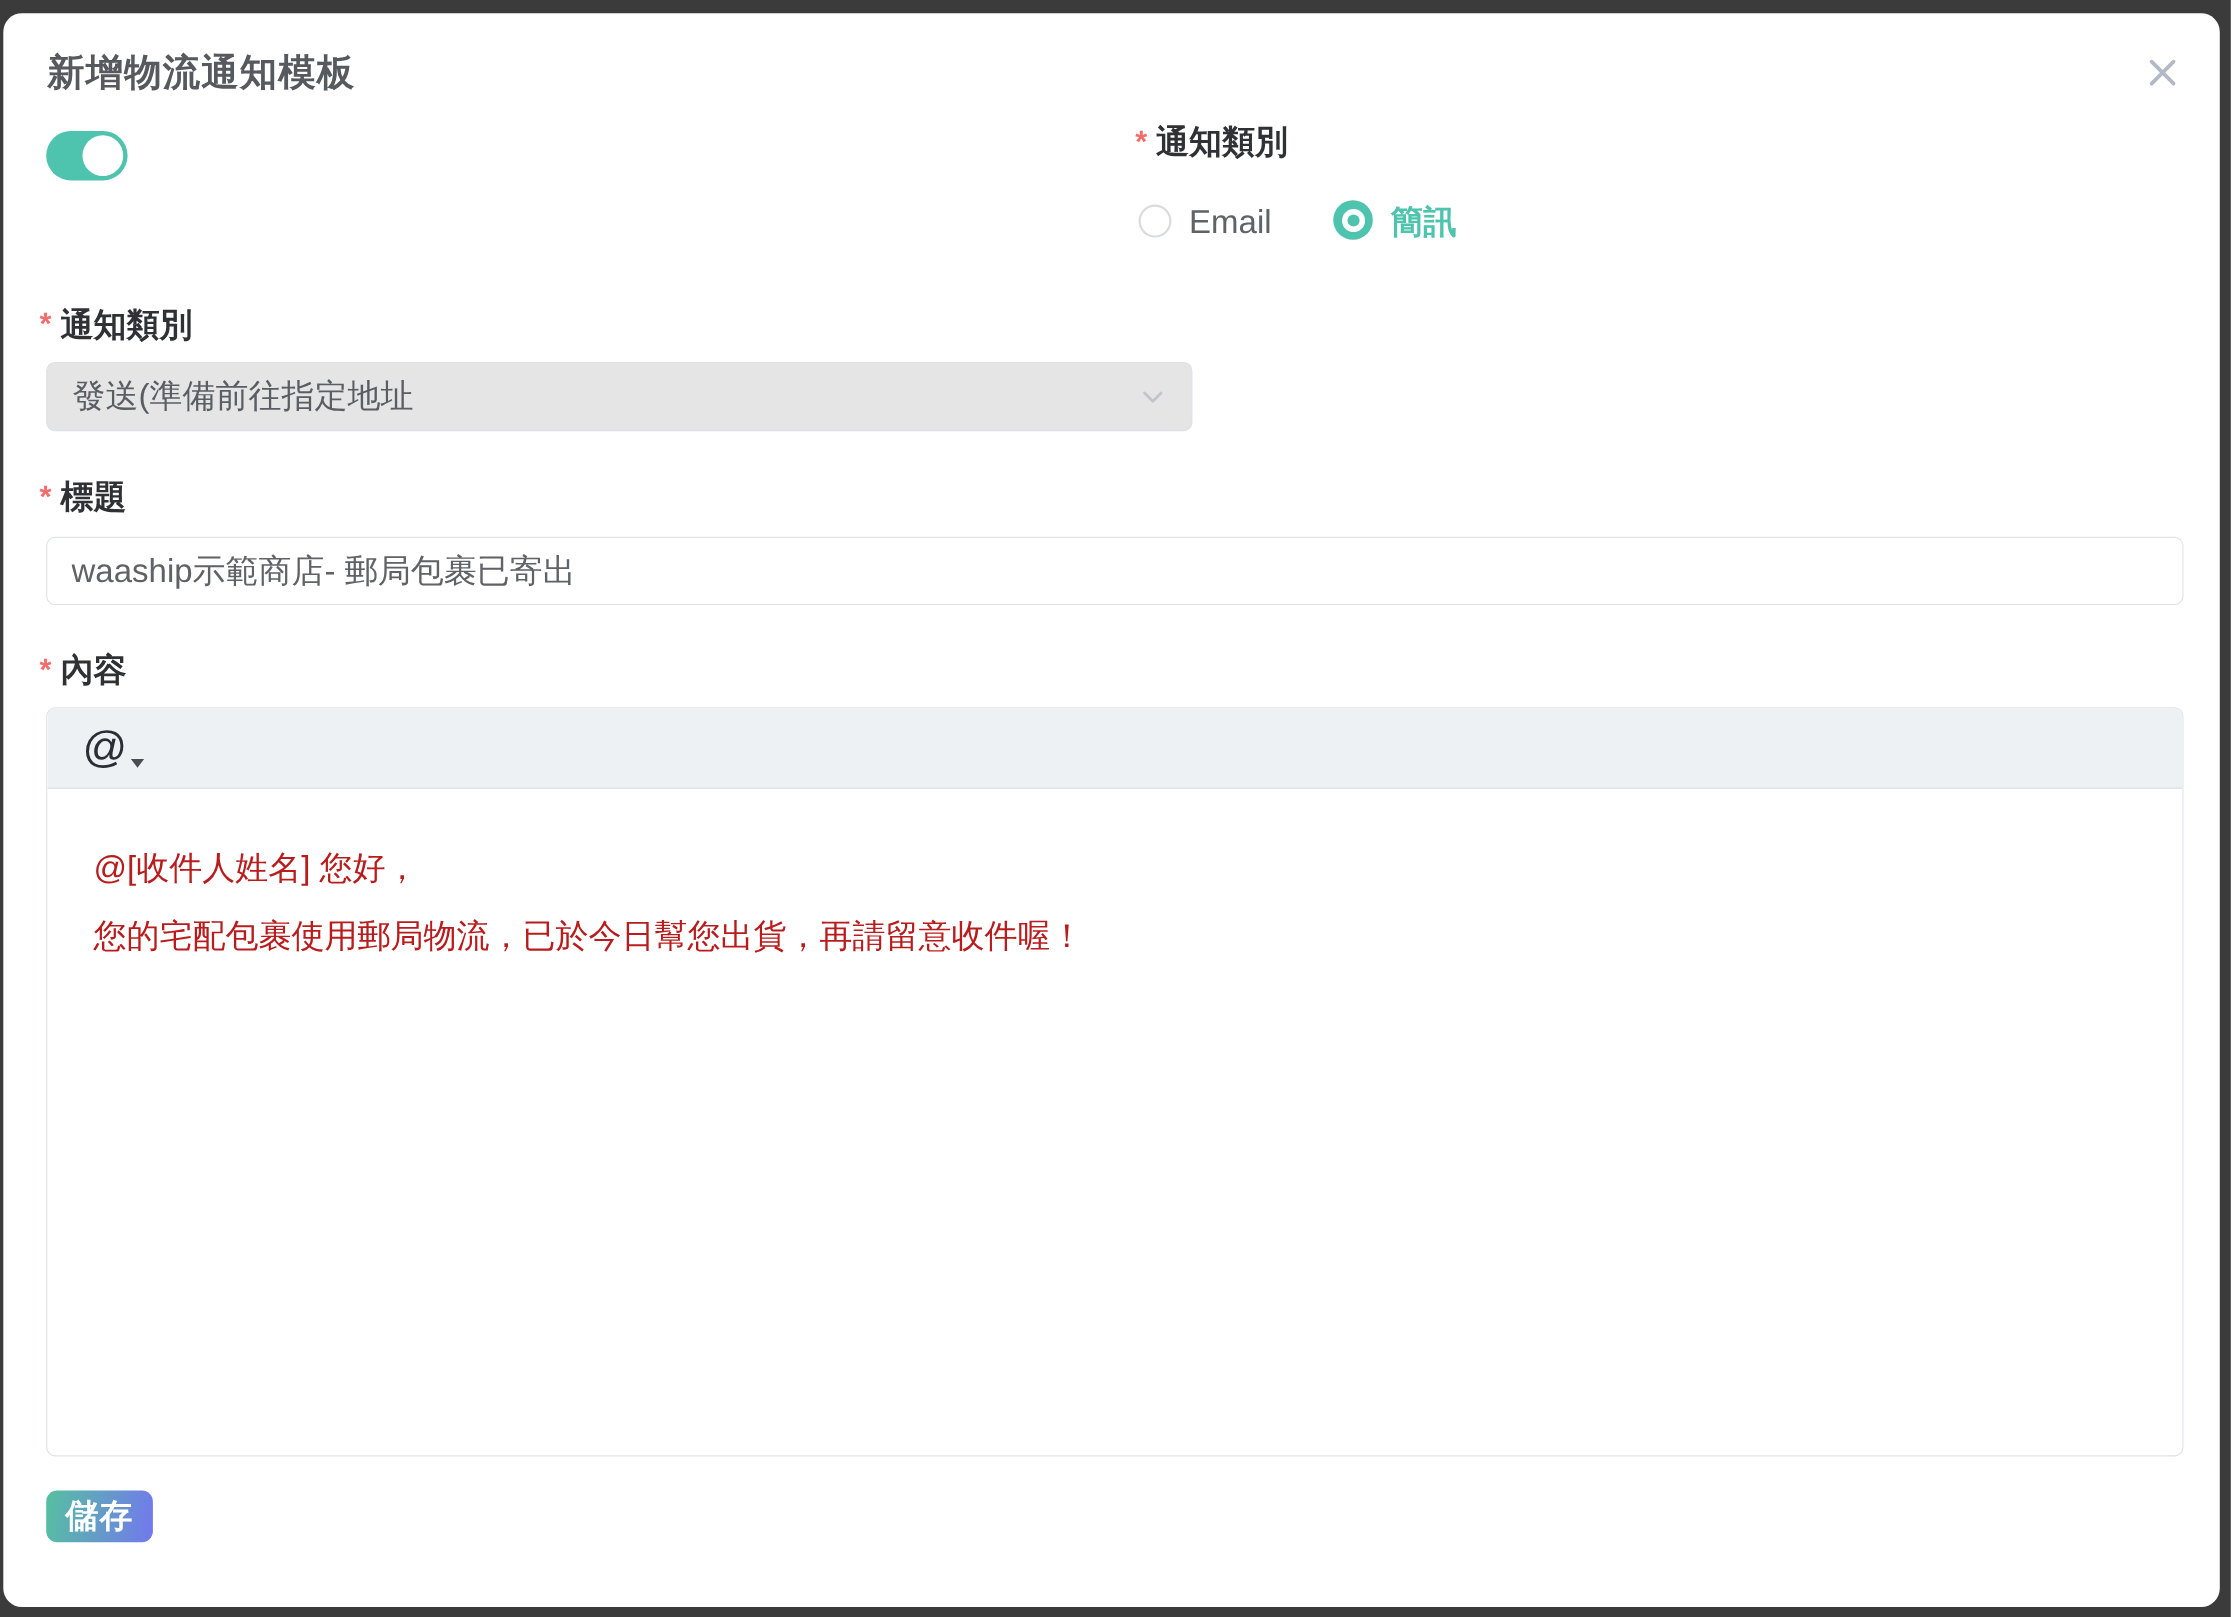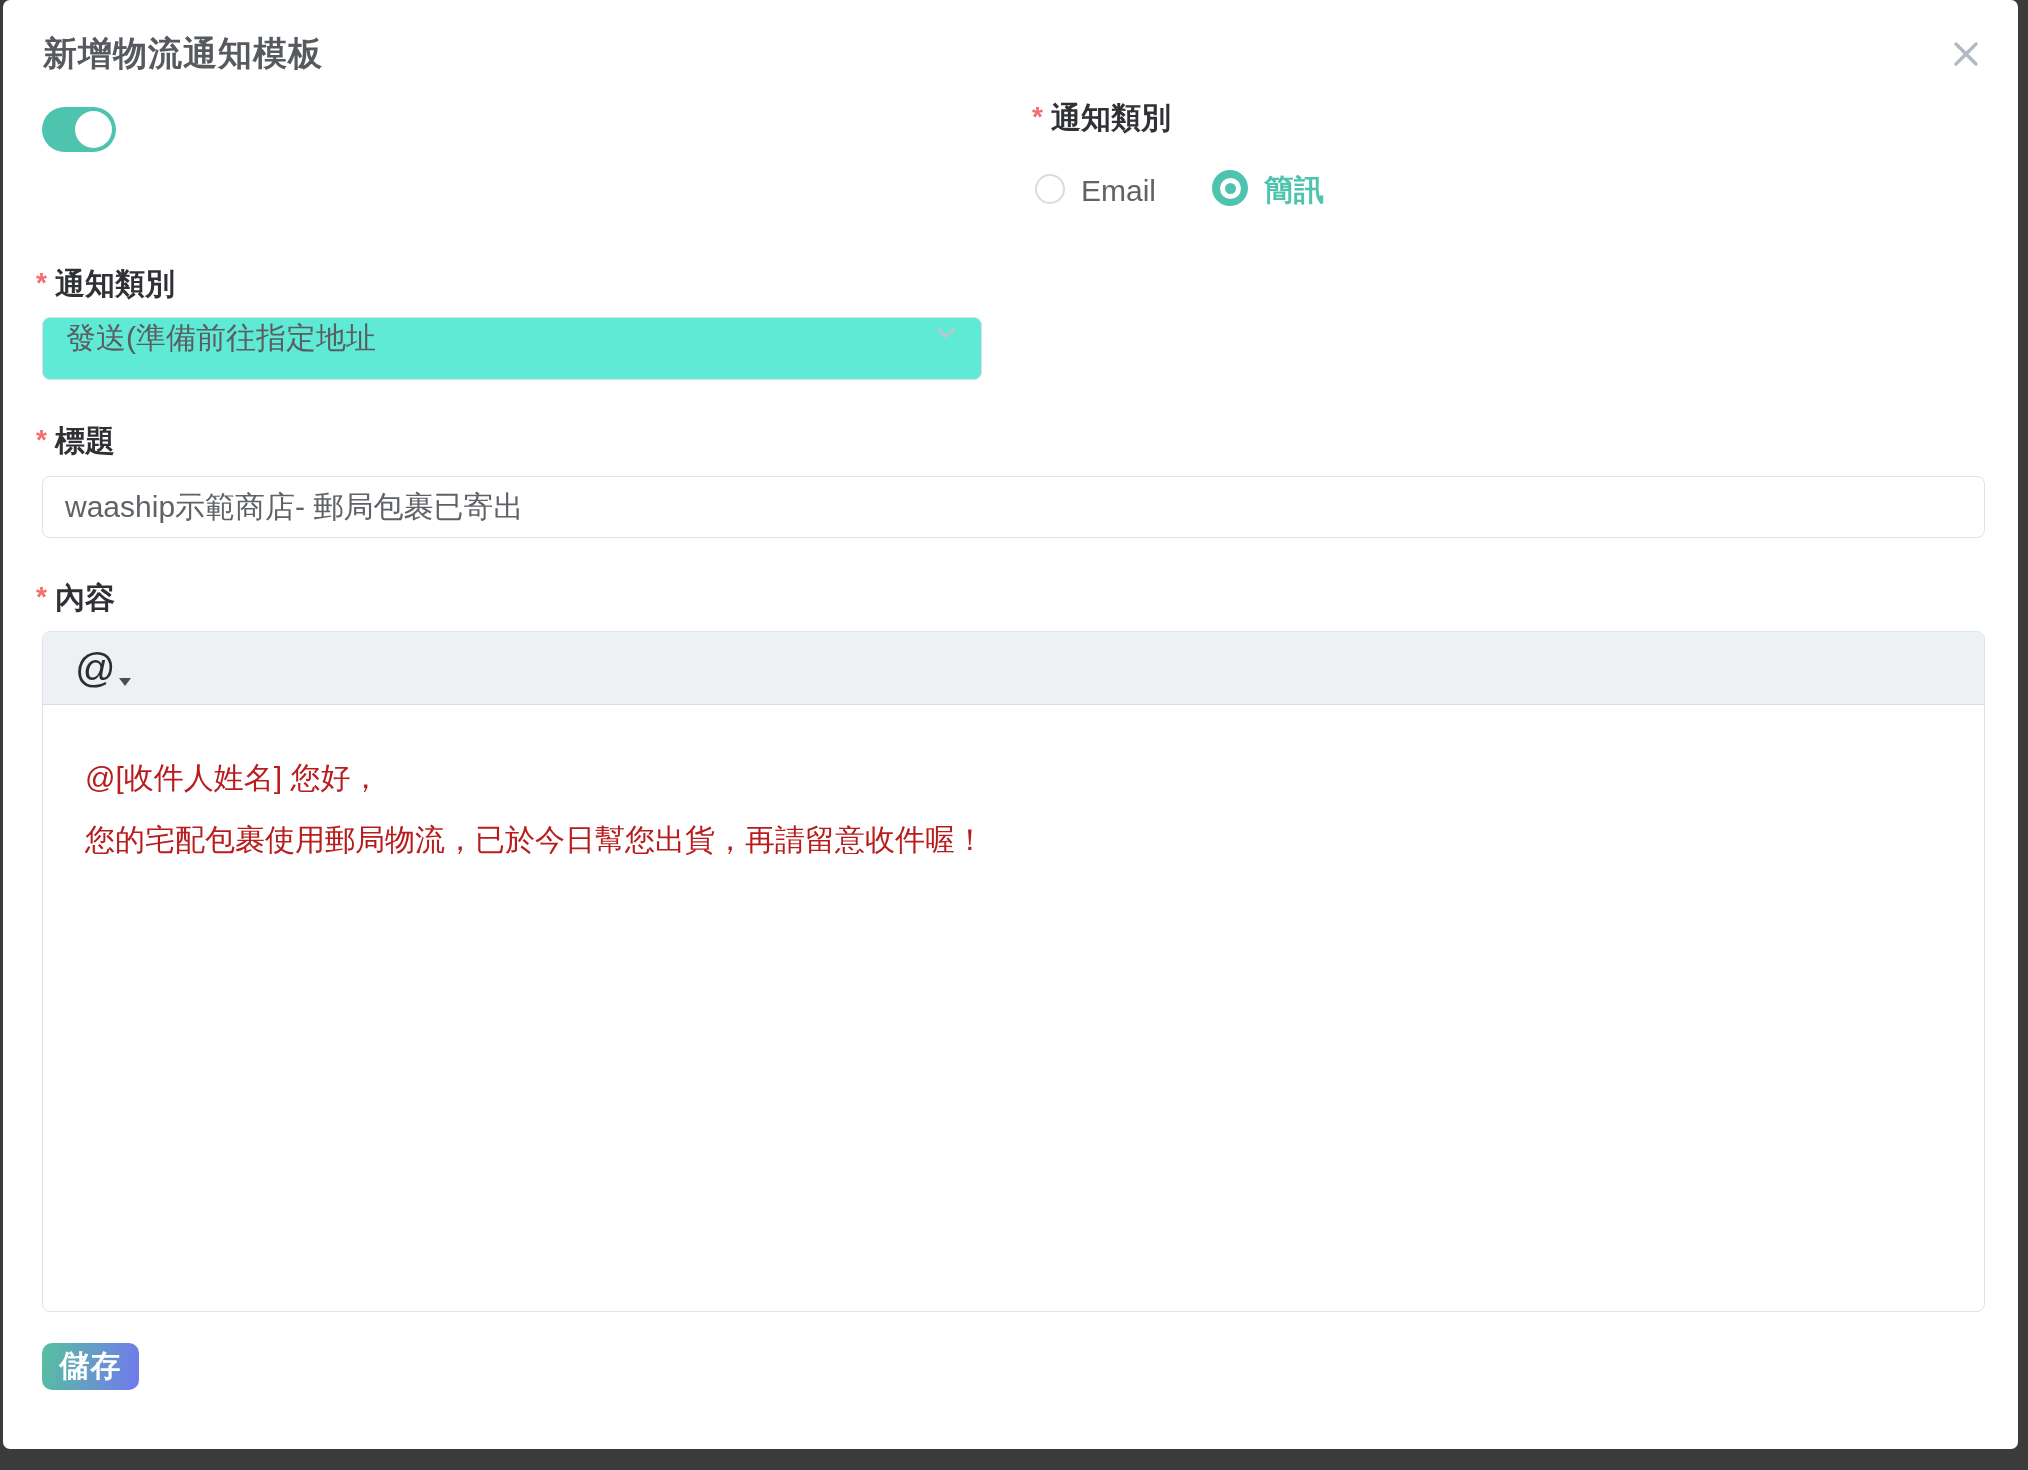--- a/index.html
+++ b/index.html
@@ -3,22 +3,22 @@
 <meta charset="utf-8">
 <style>
   * { margin:0; padding:0; box-sizing:border-box; }
   html,body { width:2028px; height:1470px; overflow:hidden; }
   body {
     background: var(--overlay, #3b3b3b);
     font-family: "Liberation Sans", sans-serif;
     position: relative;
   }
   .modal {
-    position:absolute; left:3px; top:0; width:2015px; height:1449px;
-    background:#ffffff; border-radius:7px;
+    position:absolute; left:3px; top:12px; width:2015px; height:1449px;
+    background:#ffffff; border-radius:17px;
   }
   .modal-title {
     position:absolute; left:40px; top:31px;
     font-size:34px; font-weight:700; color:#56595e; letter-spacing:1px;
   }
   .close-btn {
     position:absolute; top:28px; right:26px; width:52px; height:52px;
     background:none; border:none; cursor:pointer;
     display:flex; align-items:center; justify-content:center;
   }
@@ -57,23 +57,23 @@
     display:flex; align-items:center; justify-content:center;
   }
   .radio-circle.selected .inner-dot {
     width:11px; height:11px; border-radius:50%; background:var(--accent,#4ec3ae);
   }
   .radio-label { font-size:30px; color:#606266; }
   .radio-label.selected { color:var(--accent,#3fc0ab); font-weight:700; }
   
   .status-label { left:33px; top:266px; }
   .select-box {
-    position:absolute; left:39px; top:317px; width:940px; height:63px;
-    border:1.5px solid #dcdfe6; border-radius:8px; background:#5eead4;
-    display:flex; align-items:flex-start; cursor:pointer;
+    position:absolute; left:39px; top:317px; width:1042px; height:63px;
+    border:1.5px solid #dcdfe6; border-radius:8px; background:#e5e5e5;
+    display:flex; align-items:center; cursor:pointer;
   }
   .select-value {
     padding-left:23px; font-size:30px; color:#5a5e63; flex:1;
     white-space:nowrap; overflow:hidden;
   }
   .select-chevron { margin-right:20px; display:flex; }
   
   .subject-label { left:33px; top:423px; }
   .subject-input {
     position:absolute; left:39px; top:476px; width:1943px; height:62px;

